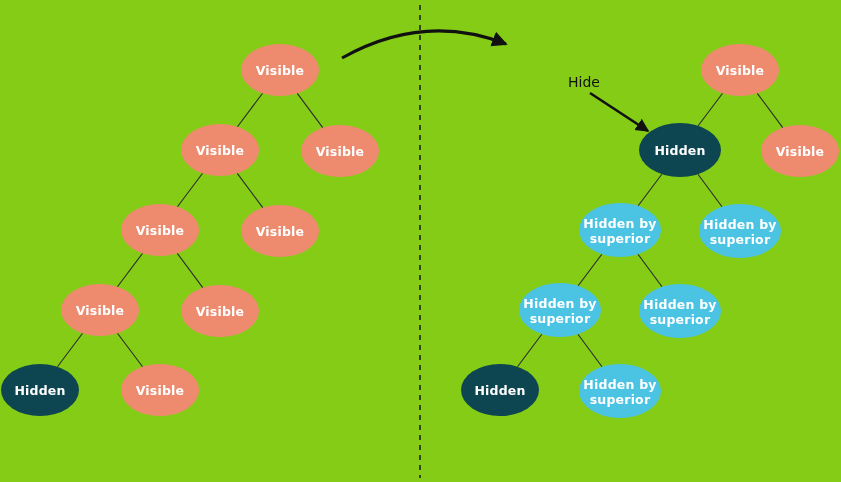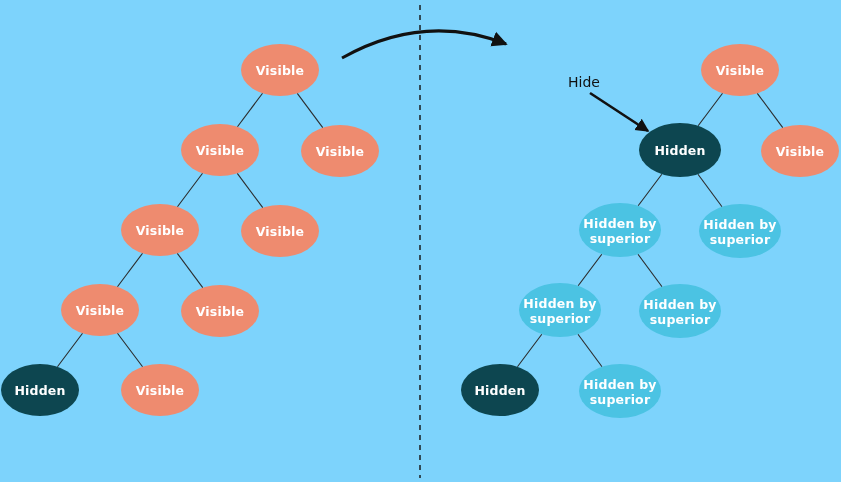--- a/index.html
+++ b/index.html
@@ -7,21 +7,21 @@
     padding: 0;
     background: #ffffff;
   }
   body {
     font-family: "DejaVu Sans", sans-serif;
   }
   #canvas {
     position: relative;
     width: 841px;
     height: 482px;
-    background: #7dd3fc;
+    background: #84cc16;
     overflow: hidden;
   }
   #diagram-svg {
     position: absolute;
     top: 0;
     left: 0;
     width: 841px;
     height: 482px;
   }
   .node-label {

